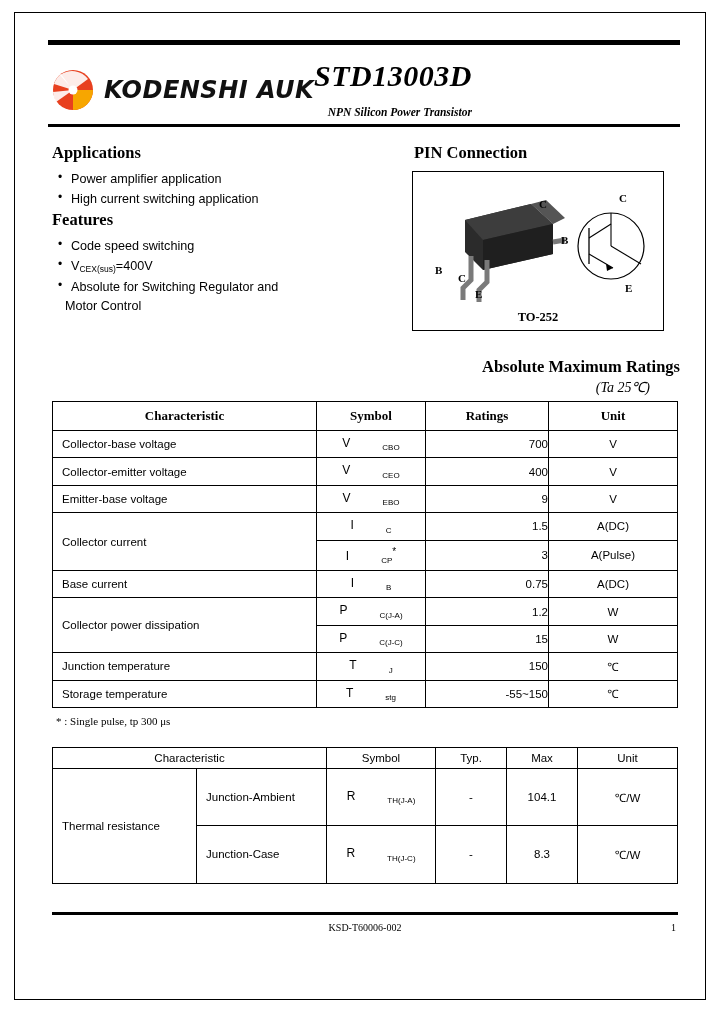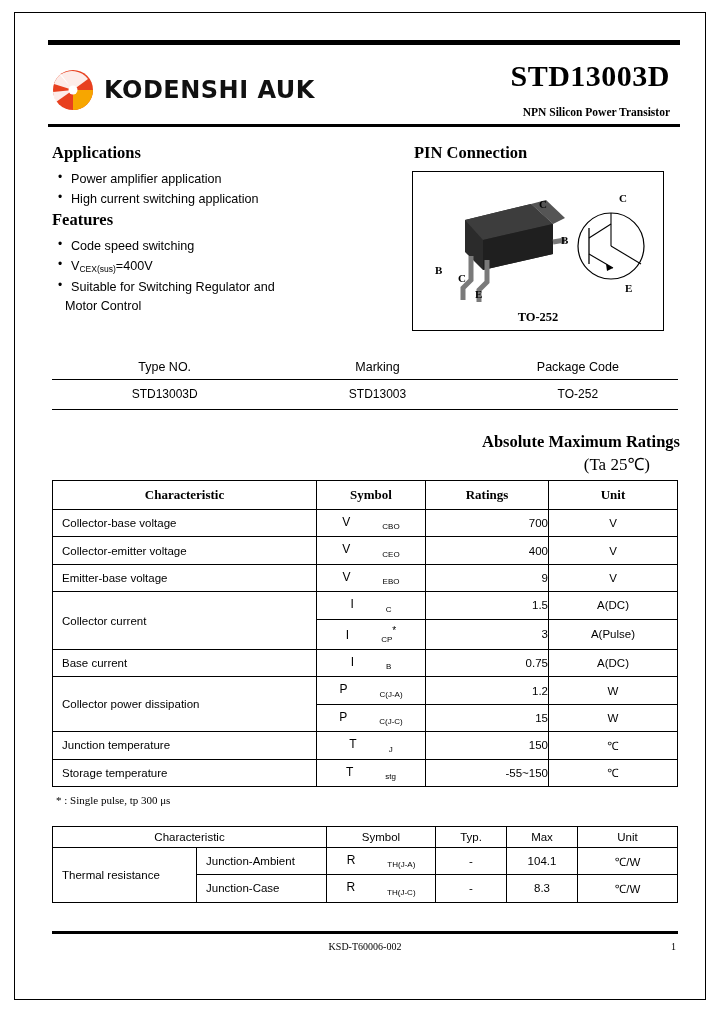--- a/index.html
+++ b/index.html
@@ -35,22 +35,22 @@
 
   
   .rule-thick {
     height: 5px;
     background: #000;
     margin: 12px 0 0 0;
   }
   .header {
     display: flex;
     align-items: flex-start;
-    justify-content: space-between;
     padding: 14px 4px 6px 4px;
+    font-style: italic;
   }
   .logo-wrap {
     display: flex;
     align-items: center;
     gap: 10px;
     margin-top: 10px;
   }
   .logo-mark {
     width: 42px;
     height: 42px;
@@ -194,22 +194,23 @@
   .amr-head {
     margin-top: 22px;
     padding-left: 4px;
     display: flex;
     align-items: flex-end;
     justify-content: space-between;
     flex-direction: column;
   }
   .amr-cond {
     font-family: "Liberation Serif", serif;
-    font-size: 17px;
+    font-size: 14px;
     padding-right: 30px;
+    font-style: italic;
   }
   table.amr {
     margin-top: 5px;
     margin-left: 4px;
     width: 626px;
     border-collapse: collapse;
     font-size: 11.5px;
   }
   table.amr th, table.amr td {
     border: 1px solid #000;
@@ -251,21 +252,21 @@
   }
   table.therm th, table.therm td {
     border: 1px solid #000;
   }
   table.therm th {
     font-weight: normal;
     font-size: 11.5px;
     text-align: center;
     padding: 4px 0;
   }
-  table.therm td { padding: 5px 0; }
+  table.therm td { padding: 20px 0; }
   .th-label { padding-left: 9px !important; text-align: left; width: 134px; }
   .th-sublabel { padding-left: 9px !important; text-align: left; width: 120px; }
   .th-sym { text-align: center; width: 108px; }
   .th-typ { text-align: center; width: 70px; }
   .th-max { text-align: center; width: 70px; }
   .th-unit { text-align: center; }
 
   
   .footer-rule {
     height: 3px;
@@ -327,21 +328,21 @@
       <h2 class="section">Applications</h2>
       <ul class="bullets">
         <li>Power amplifier application</li>
         <li>High current switching application</li>
       </ul>
 
       <h2 class="section features-head">Features</h2>
       <ul class="bullets">
         <li>Code speed switching</li>
         <li>V<span class="sub">CEX(sus)</span>=400V</li>
-        <li>Suitable for Switching Regulator and</li>
+        <li>Absolute for Switching Regulator and</li>
       </ul>
       <div class="indent-line">Motor Control</div>
     </div>
 
     <div class="col-right">
       <div class="pin-title">PIN Connection</div>
       <div class="pin-box">
         <svg width="250" height="158" viewBox="0 0 250 158">
 
           <polygon points="52,48 118,32 140,52 140,82 70,98 52,80" fill="#2b2b2b"></polygon>
@@ -368,36 +369,20 @@
         <span class="pin-letter" style="left:45px; top:100px;">C</span>
         <span class="pin-letter" style="left:62px; top:116px;">E</span>
         <span class="pin-letter" style="left:206px; top:20px;">C</span>
         <span class="pin-letter" style="left:212px; top:110px;">E</span>
         <div class="pkg-label">TO-252</div>
       </div>
     </div>
   </div>
 
   <div class="ordering-wrap">
-    <table class="order">
-      <thead>
-        <tr>
-          <th class="c1">Type NO.</th>
-          <th class="c2">Marking</th>
-          <th class="c3">Package Code</th>
-        </tr>
-      </thead>
-      <tbody>
-        <tr>
-          <td>STD13003D</td>
-          <td>STD13003</td>
-          <td>TO-252</td>
-        </tr>
-      </tbody>
-    </table>
   </div>
 
   <div class="amr-head">
     <h2 class="section" style="margin-bottom:0">Absolute Maximum Ratings</h2>
     <span class="amr-cond">(Ta  25℃)</span>
   </div>
 
   <table class="amr">
     <thead>
       <tr>

